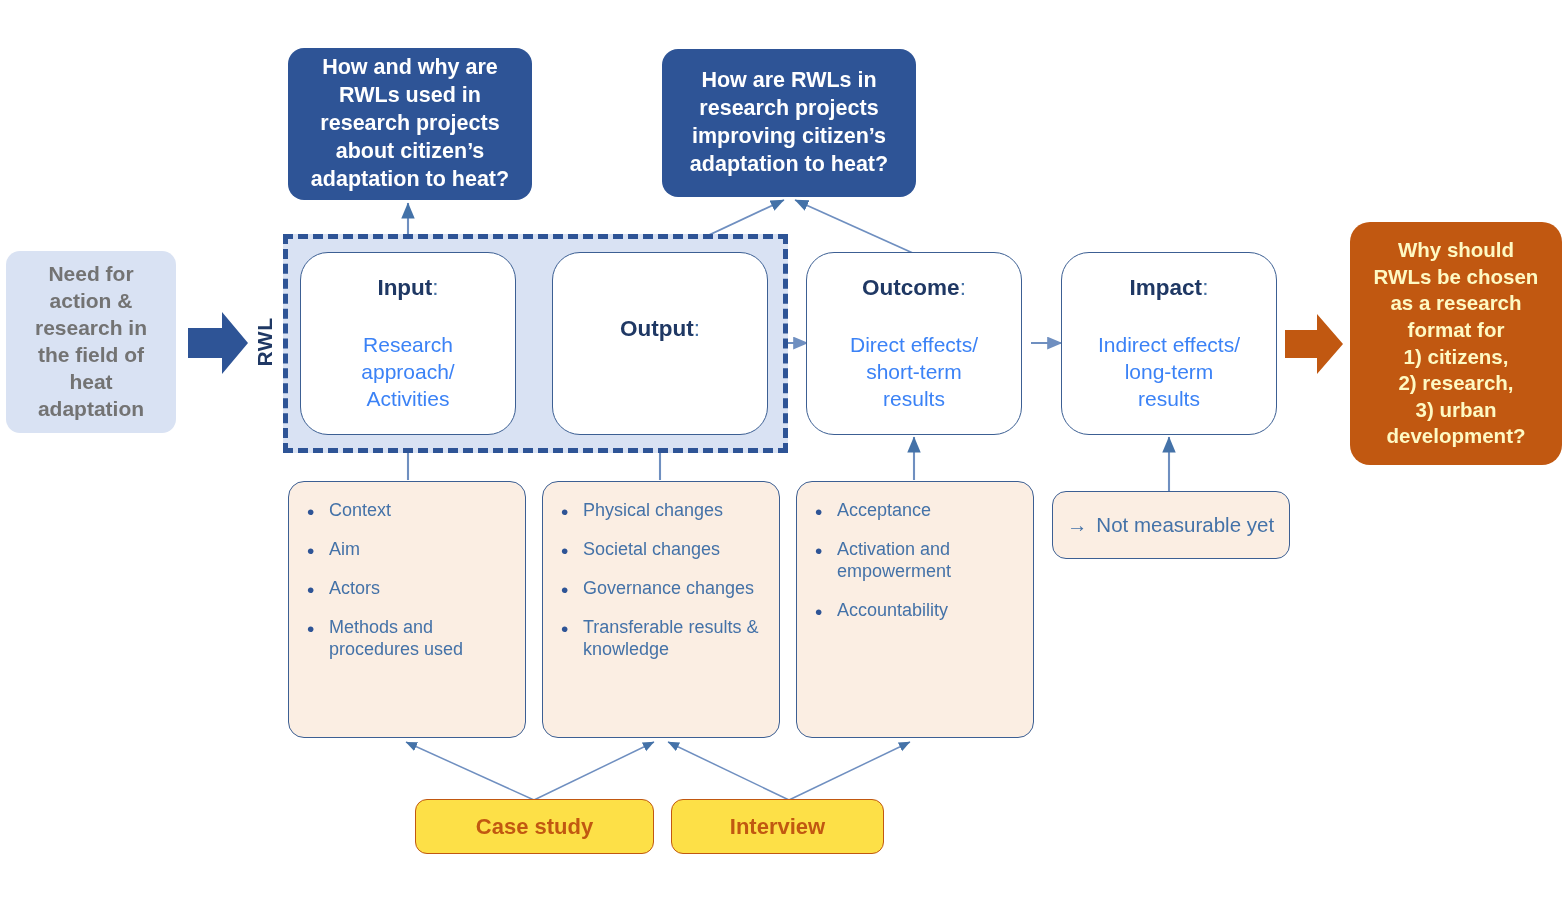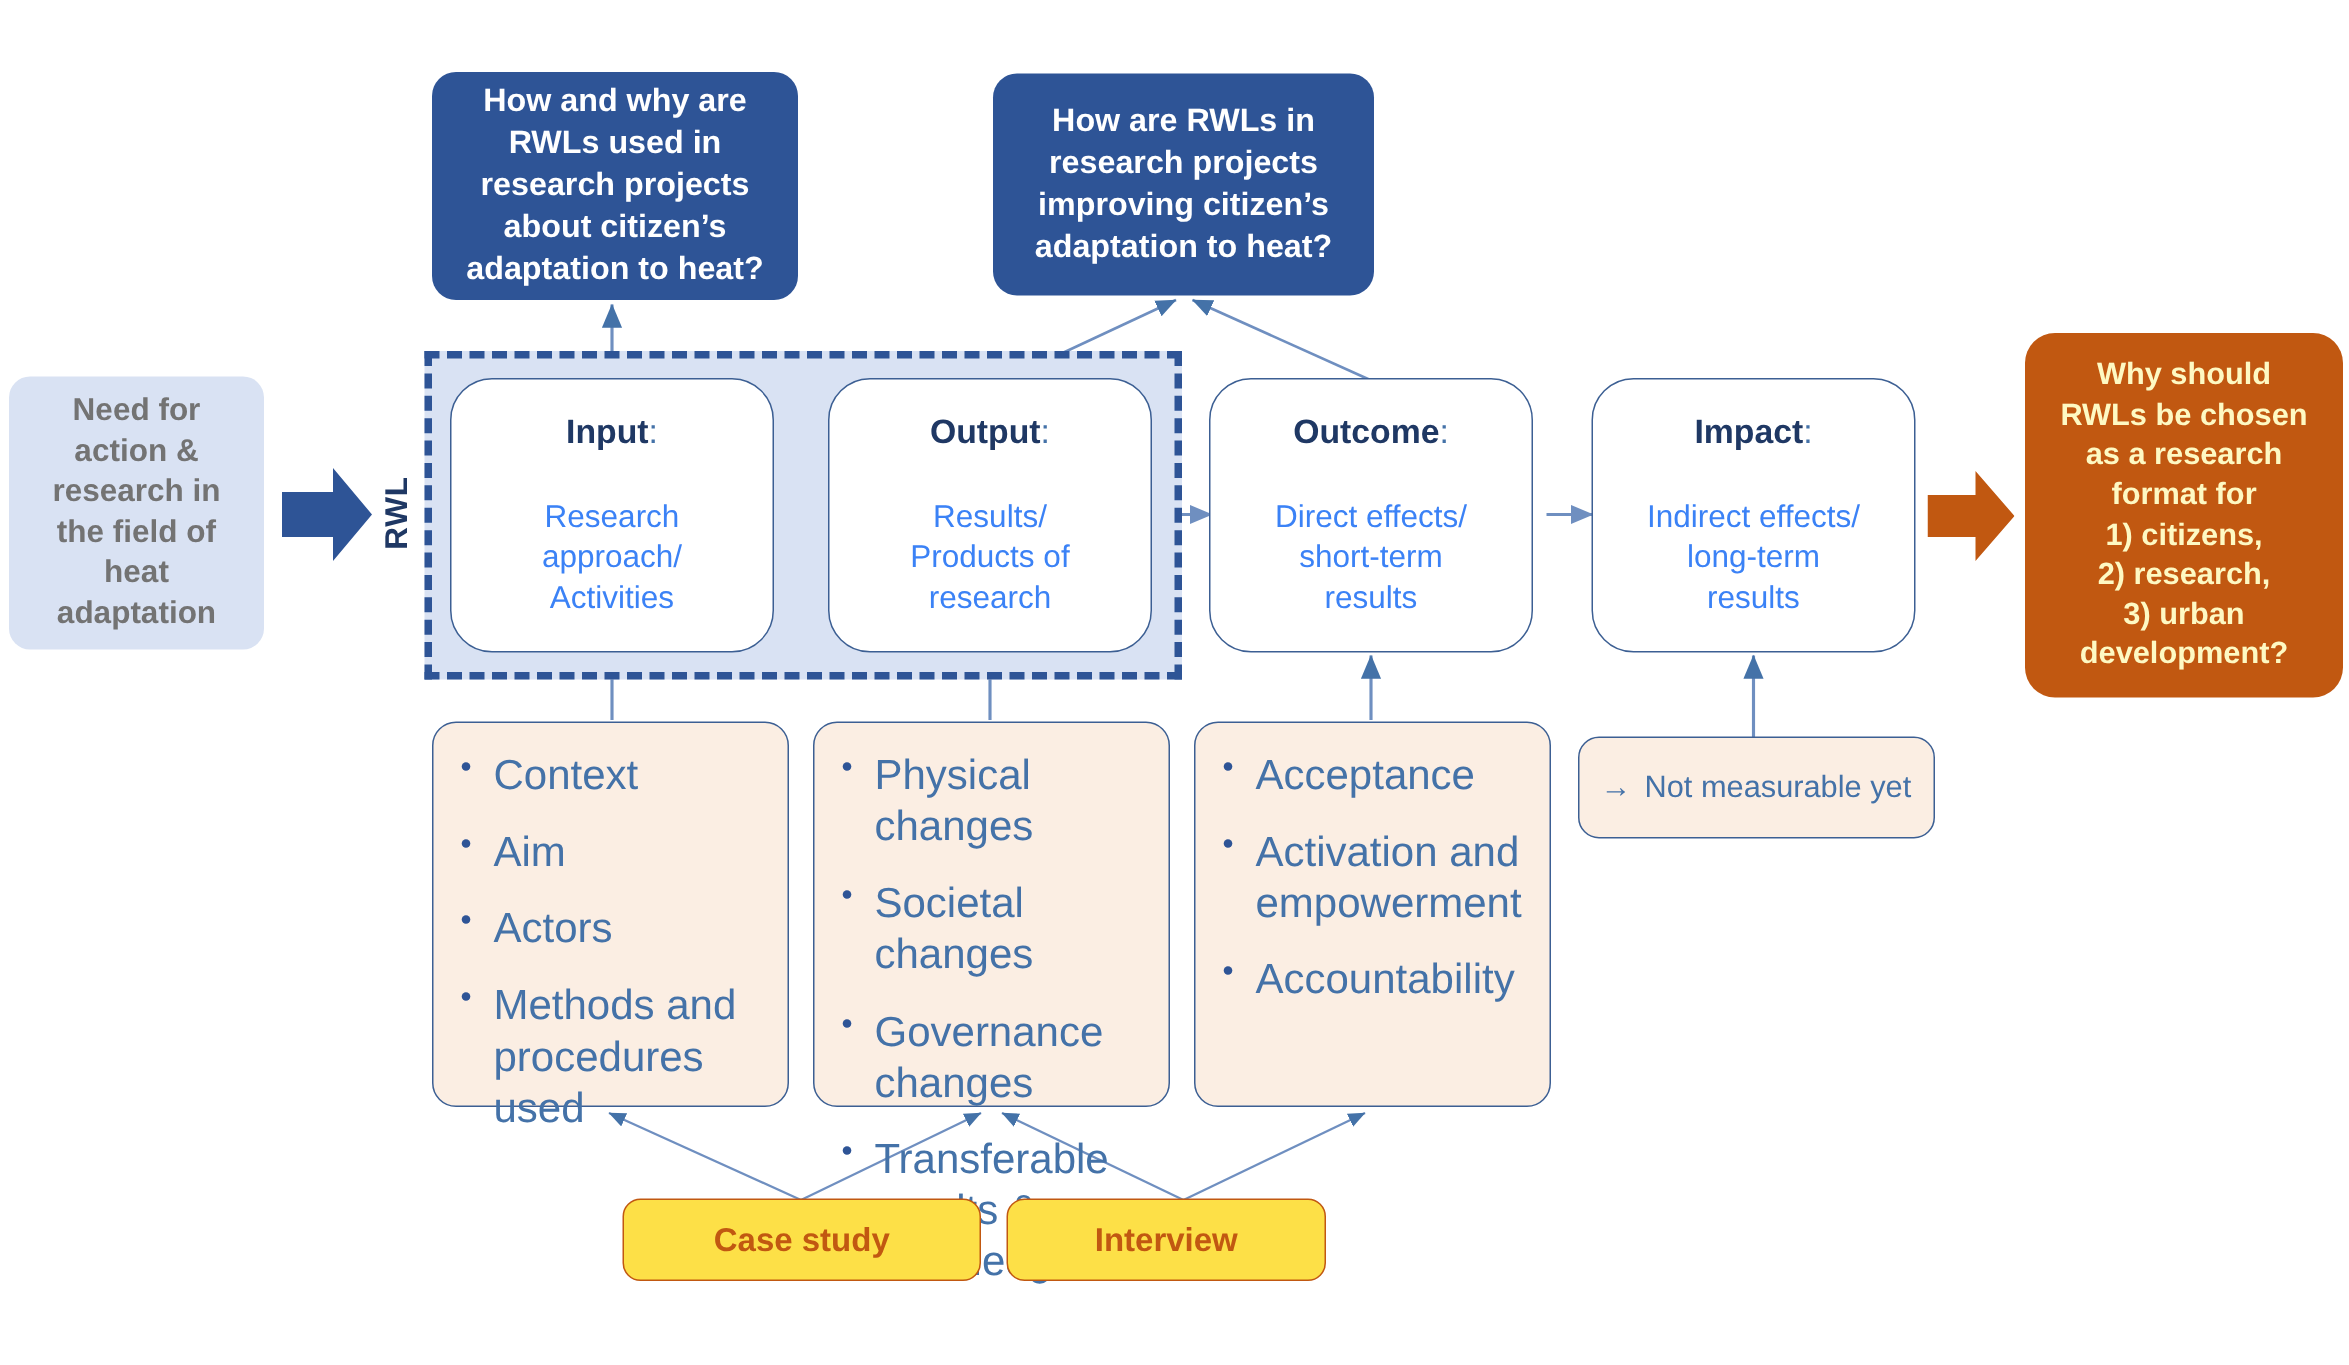--- a/index.html
+++ b/index.html
@@ -120,21 +120,21 @@
   }
   .detail-box ul {
     margin: 0;
     padding: 0;
     list-style: none;
     width: 100%;
   }
   .detail-box li {
     position: relative;
     color: #4472a8;
-    font-size: 28px;
+    font-size: 18px;
     line-height: 1.22;
     padding-left: 26px;
     margin-bottom: 17px;
   }
   .detail-box li::before {
     content: "\2022";
     position: absolute;
     left: 4px;
     top: -1px;
     color: #2e5496;
@@ -240,25 +240,20 @@
       <div>Research</div>
       <div>approach/</div>
       <div>Activities</div>
     </div>
   </div>
 
   <div class="node stage-box" style="left:552px; top:252px; width:216px; height:183px;">
     <div class="stage-title">
       <span>Output</span><span class="colon">:</span>
     </div>
-    <div class="stage-body">
-      <div>Results/</div>
-      <div>Products of</div>
-      <div>research</div>
-    </div>
   </div>
 
   <div class="node stage-box" style="left:806px; top:252px; width:216px; height:183px;">
     <div class="stage-title">
       <span>Outcome</span><span class="colon">:</span>
     </div>
     <div class="stage-body">
       <div>Direct effects/</div>
       <div>short-term</div>
       <div>results</div>

